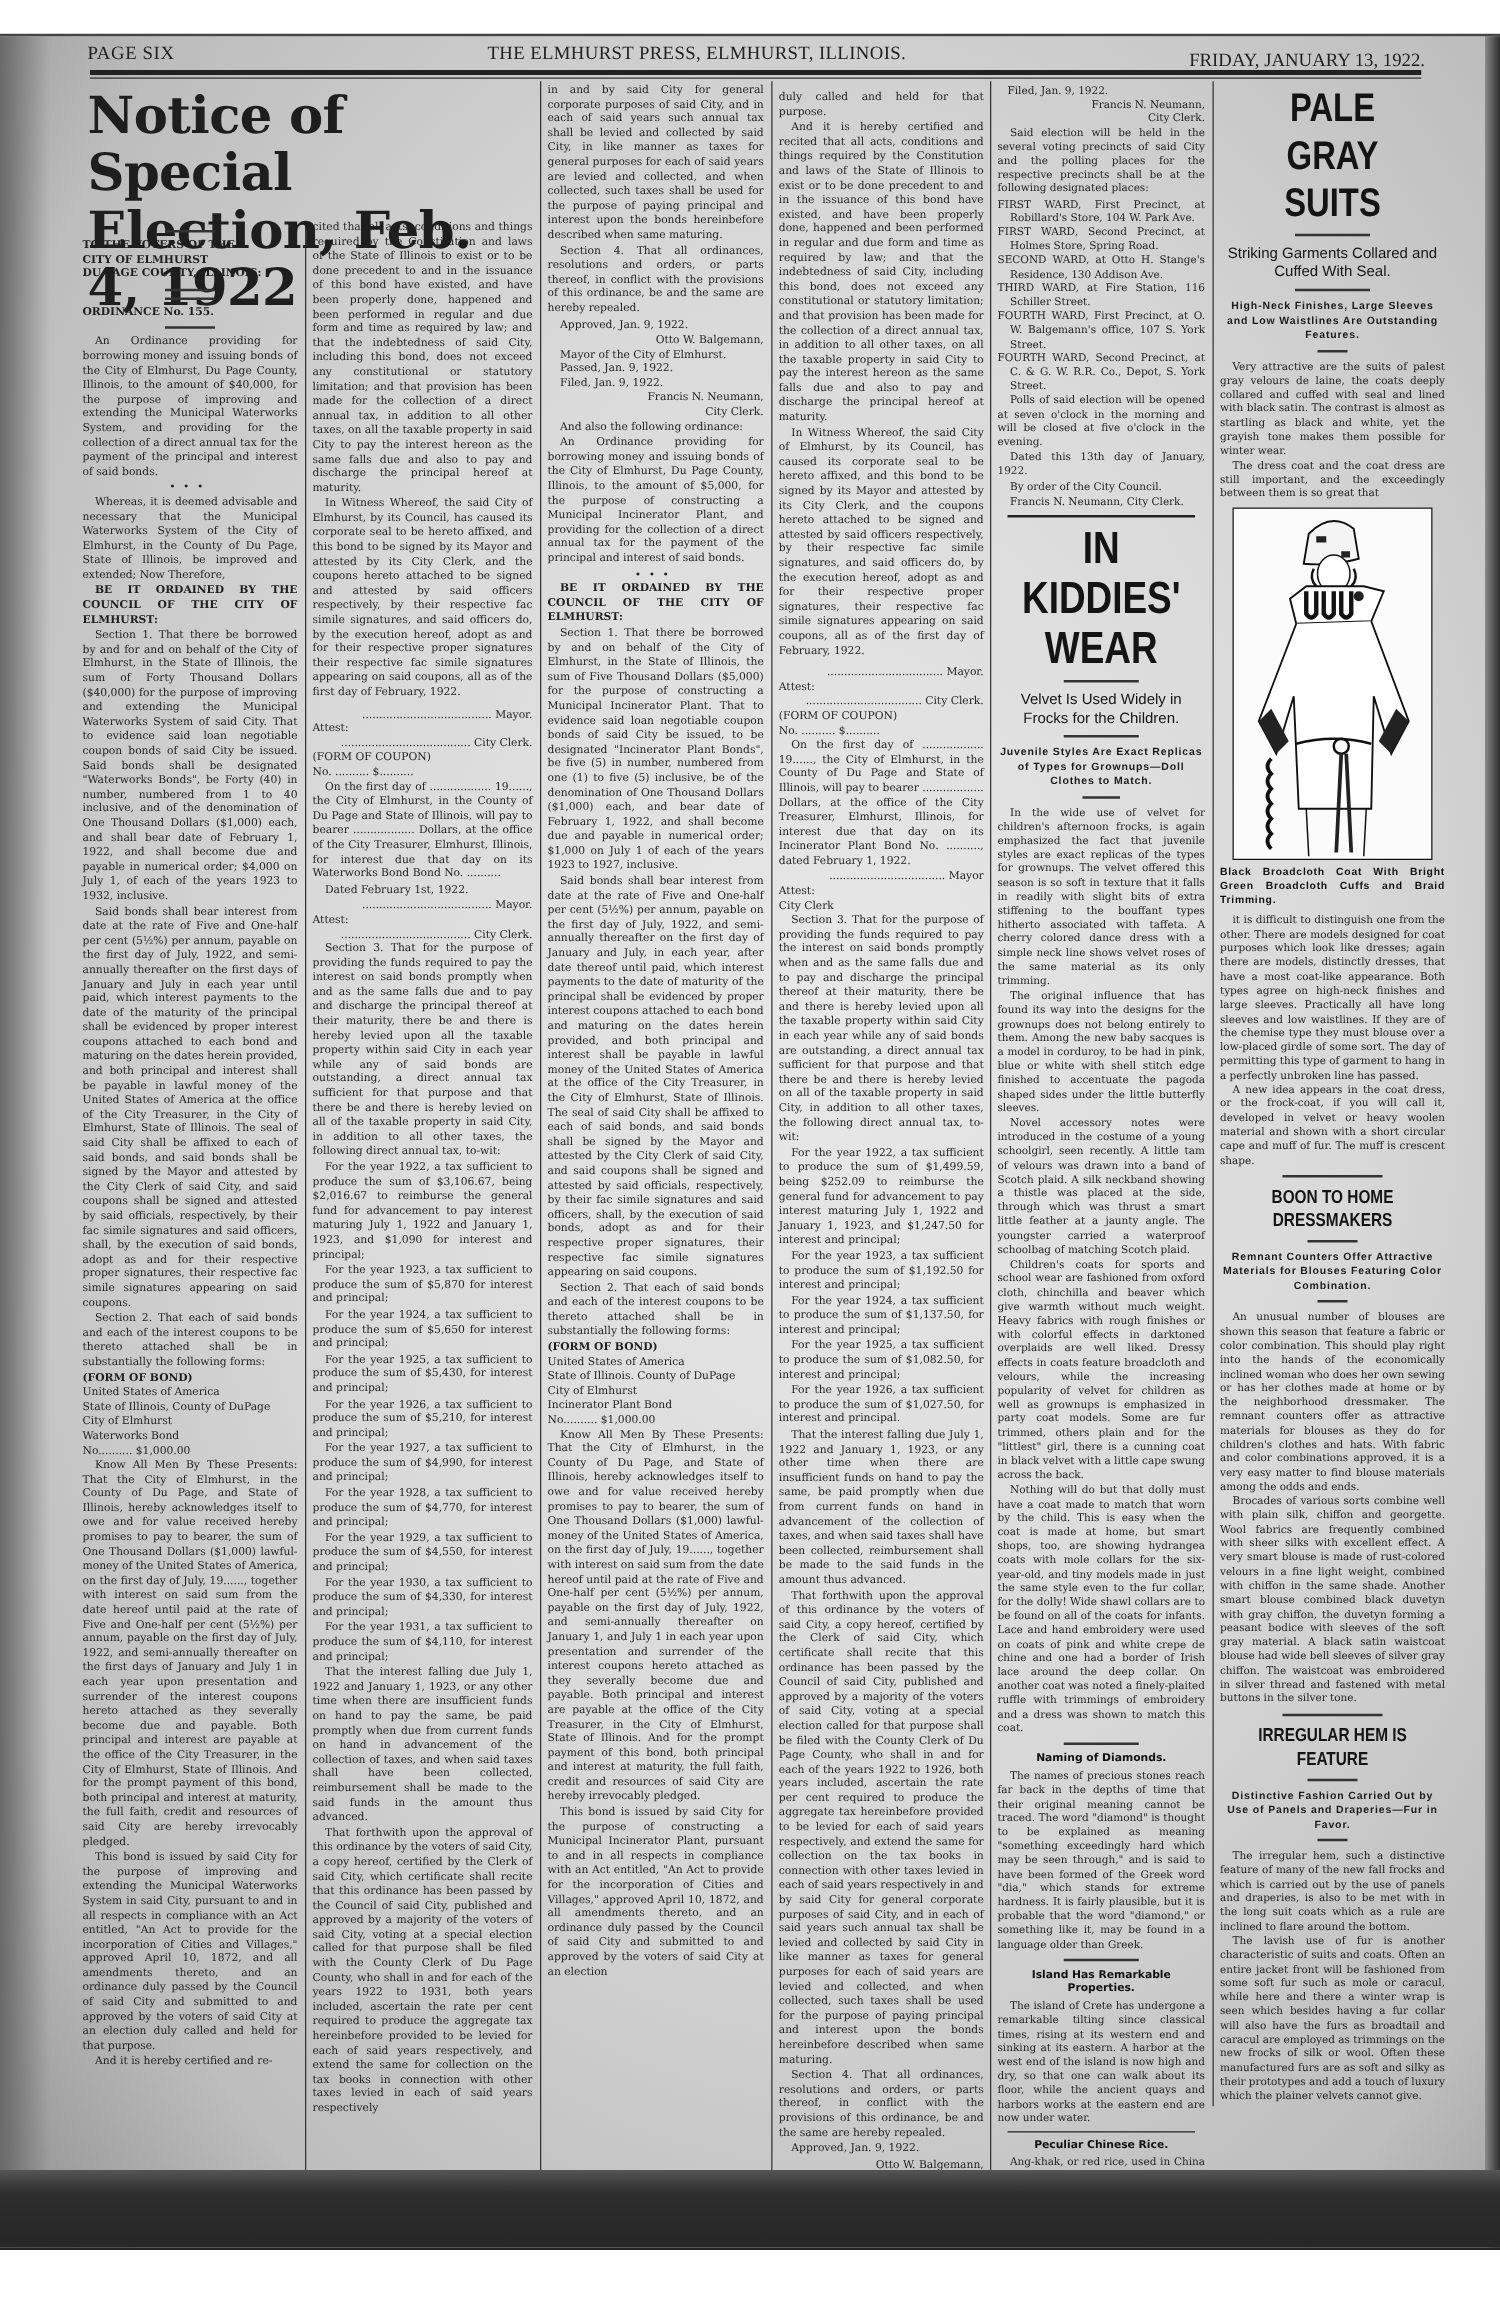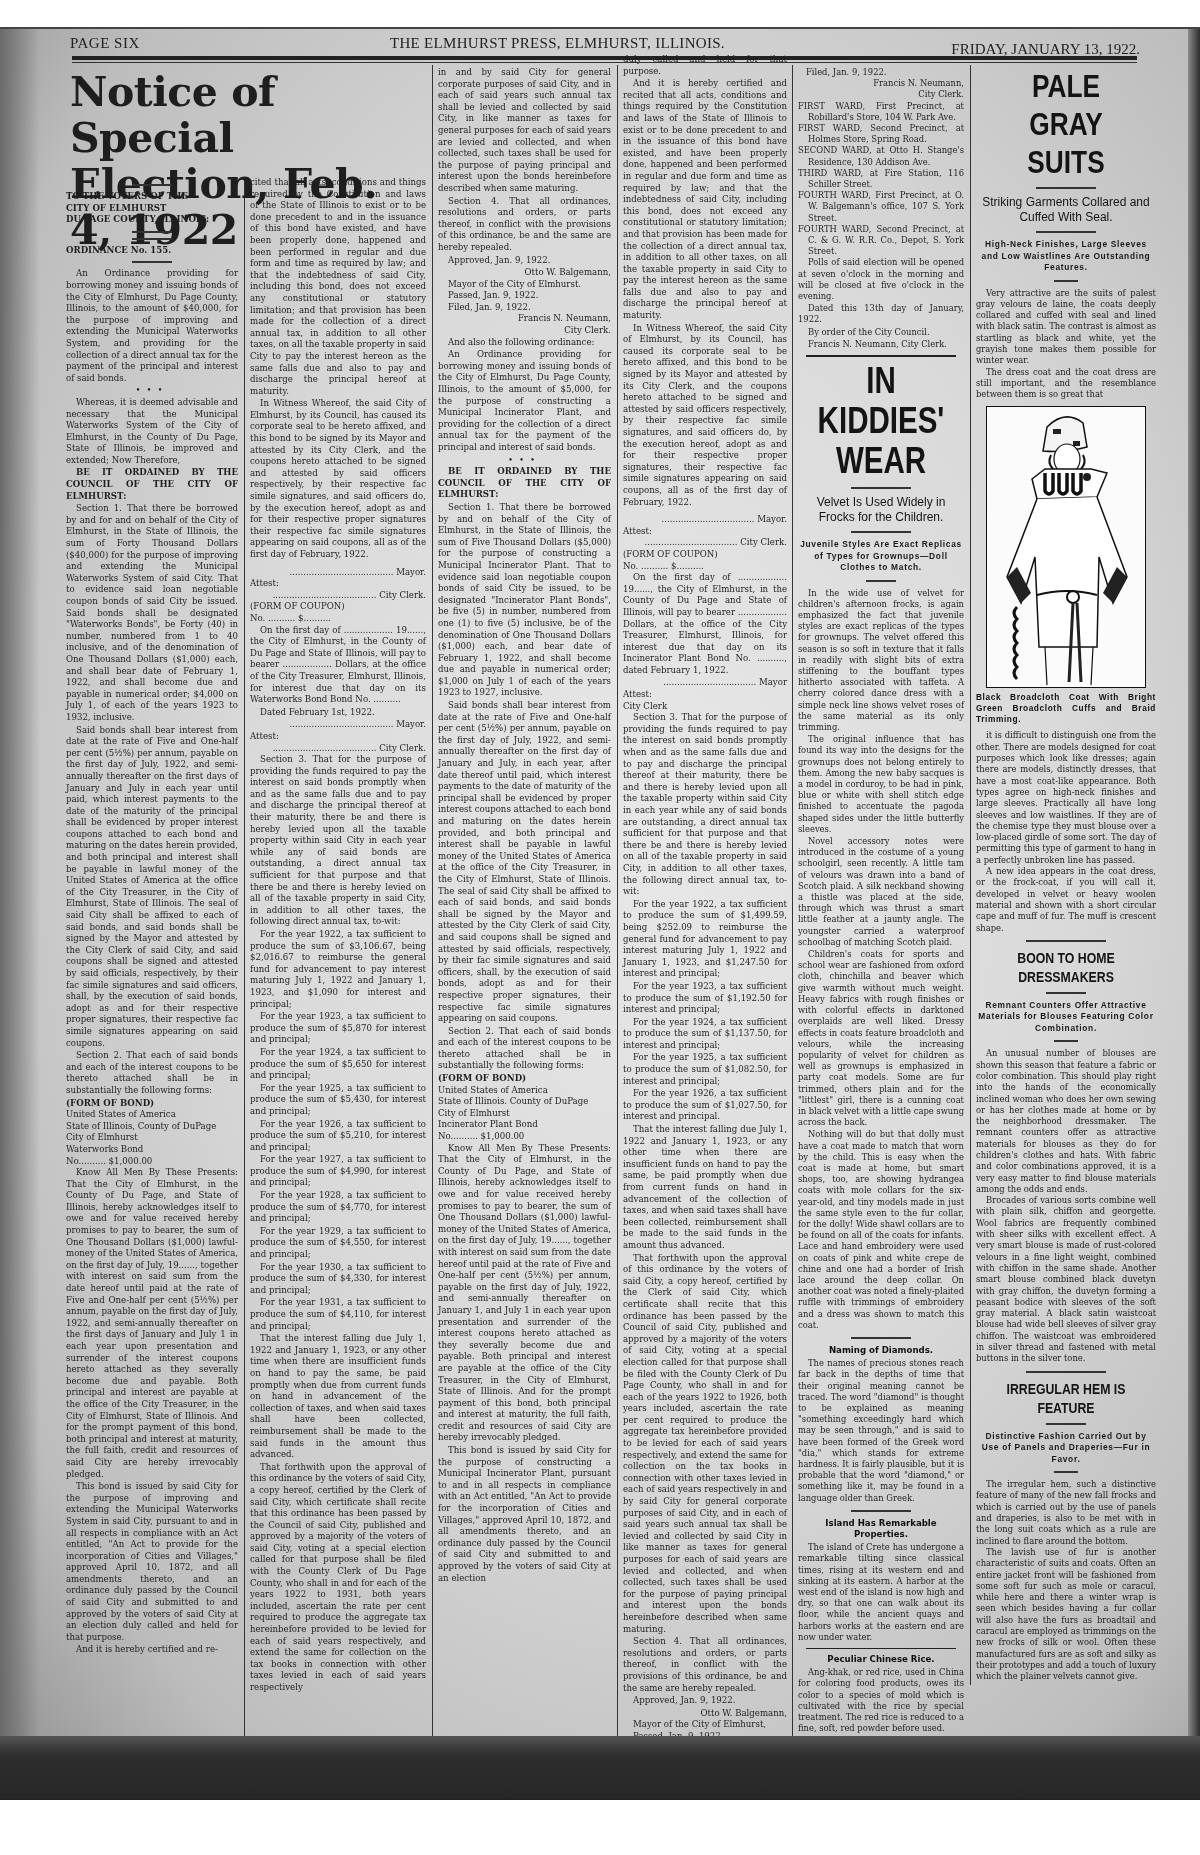--- a/index.html
+++ b/index.html
@@ -155,21 +155,21 @@
     <div class="c b">(FORM OF BOND)</div>
     <div class="c">United States of America</div>
     <div class="c">State of Illinois. County of DuPage</div>
     <div class="c">City of Elmhurst</div>
     <div class="c">Incinerator Plant Bond</div>
     <div>No..........                    $1,000.00</div>
     <p>Know All Men By These Presents: That the City of Elmhurst, in the County of Du Page, and State of Illinois, hereby acknowledges itself to owe and for value received hereby promises to pay to bearer, the sum of One Thousand Dollars ($1,000) lawful-money of the United States of America, on the first day of July, 19......, together with interest on said sum from the date hereof until paid at the rate of Five and One-half per cent (5½%) per annum, payable on the first day of July, 1922, and semi-annually thereafter on January 1, and July 1 in each year upon presentation and surrender of the interest coupons hereto attached as they severally become due and payable. Both principal and interest are payable at the office of the City Treasurer, in the City of Elmhurst, State of Illinois. And for the prompt payment of this bond, both principal and interest at maturity, the full faith, credit and resources of said City are hereby irrevocably pledged.</p>
     <p>This bond is issued by said City for the purpose of constructing a Municipal Incinerator Plant, pursuant to and in all respects in compliance with an Act entitled, "An Act to provide for the incorporation of Cities and Villages," approved April 10, 1872, and all amendments thereto, and an ordinance duly passed by the Council of said City and submitted to and approved by the voters of said City at an election</p>
   </div>
 
-  <div class="col" style="left:623px; top:25px; width:164px;">
+  <div class="col" style="left:623px; top:44px; width:164px;">
     <p style="text-indent:0">duly called and held for that purpose.</p>
     <p>And it is hereby certified and recited that all acts, conditions and things required by the Constitution and laws of the State of Illinois to exist or to be done precedent to and in the issuance of this bond have existed, and have been properly done, happened and been performed in regular and due form and time as required by law; and that the indebtedness of said City, including this bond, does not exceed any constitutional or statutory limitation; and that provision has been made for the collection of a direct annual tax, in addition to all other taxes, on all the taxable property in said City to pay the interest hereon as the same falls due and also to pay and discharge the principal hereof at maturity.</p>
     <p>In Witness Whereof, the said City of Elmhurst, by its Council, has caused its corporate seal to be hereto affixed, and this bond to be signed by its Mayor and attested by its City Clerk, and the coupons hereto attached to be signed and attested by said officers respectively, by their respective fac simile signatures, and said officers do, by the execution hereof, adopt as and for their respective proper signatures, their respective fac simile signatures appearing on said coupons, all as of the first day of February, 1922.</p>
     <div style="text-align:right;margin-top:6px">.................................. Mayor.</div>
     <div>Attest:</div>
     <div style="text-align:right">.................................. City Clerk.</div>
     <div class="c">(FORM OF COUPON)</div>
     <div>No. ..........                    $..........</div>
     <p>On the first day of .................. 19......, the City of Elmhurst, in the County of Du Page and State of Illinois, will pay to bearer .................. Dollars, at the office of the City Treasurer, Elmhurst, Illinois, for interest due that day on its Incinerator Plant Bond No. .........., dated February 1, 1922.</p>
     <div style="text-align:right">.................................. Mayor</div>
@@ -187,20 +187,21 @@
     <p>Approved, Jan. 9, 1922.</p>
     <div style="text-align:right">Otto W. Balgemann,</div>
     <div style="padding-left:10px">Mayor of the City of Elmhurst,</div>
     <div style="padding-left:10px">Passed, Jan. 9, 1922.</div>
   </div>
 
   <div class="col" style="left:798px; top:38px; width:166px; font-size:8.4px; line-height:11.2px;">
     <div style="padding-left:8px">Filed, Jan. 9, 1922.</div>
     <div style="text-align:right">Francis N. Neumann,</div>
     <div style="text-align:right">City Clerk.</div>
+    <p>Said election will be held in the several voting precincts of said City and the polling places for the respective precincts shall be at the following designated places:</p>
     <div style="padding-left:10px;text-indent:-10px">FIRST WARD, First Precinct, at Robillard's Store, 104 W. Park Ave.</div>
     <div style="padding-left:10px;text-indent:-10px">FIRST WARD, Second Precinct, at Holmes Store, Spring Road.</div>
     <div style="padding-left:10px;text-indent:-10px">SECOND WARD, at Otto H. Stange's Residence, 130 Addison Ave.</div>
     <div style="padding-left:10px;text-indent:-10px">THIRD WARD, at Fire Station, 116 Schiller Street.</div>
     <div style="padding-left:10px;text-indent:-10px">FOURTH WARD, First Precinct, at O. W. Balgemann's office, 107 S. York Street.</div>
     <div style="padding-left:10px;text-indent:-10px">FOURTH WARD, Second Precinct, at C. &amp; G. W. R.R. Co., Depot, S. York Street.</div>
     <p>Polls of said election will be opened at seven o'clock in the morning and will be closed at five o'clock in the evening.</p>
     <p>Dated this 13th day of January, 1922.</p>
     <p>By order of the City Council.</p>
     <p>Francis N. Neumann, City Clerk.</p>
@@ -228,21 +229,21 @@
   </div>
 
   <div class="fcol" style="left:976px; top:38px; width:180px;">
     <div class="fashion-head" style="font-size:32px;line-height:38px;">PALE GRAY SUITS</div>
     <div class="short-rule"></div>
     <div class="fashion-sub">Striking Garments Collared and Cuffed With Seal.</div>
     <div class="short-rule"></div>
     <div class="fashion-deck">High-Neck Finishes, Large Sleeves and Low Waistlines Are Outstanding Features.</div>
     <div class="short-rule" style="width:24px"></div>
     <p>Very attractive are the suits of palest gray velours de laine, the coats deeply collared and cuffed with seal and lined with black satin. The contrast is almost as startling as black and white, yet the grayish tone makes them possible for winter wear.</p>
-    <p>The dress coat and the coat dress are still important, and the resemblance between them is so great that</p>
+    <p>The dress coat and the coat dress are still important, and the exceedingly between them is so great that</p>
 
     <div class="illus">
       <svg width="158" height="280" viewBox="0 0 158 280">
         <path d="M60 20 q18 -18 36 -4 l4 24 q-22 6 -44 4 z" fill="#f4f4f4" stroke="#111" stroke-width="1.5"></path>
         <rect x="66" y="22" width="8" height="5" fill="#222"></rect>
         <rect x="86" y="34" width="7" height="5" fill="#222"></rect>
         <ellipse cx="80" cy="52" rx="13" ry="15" fill="#fff" stroke="#111" stroke-width="1.2"></ellipse>
         <path d="M64 48 q-4 8 2 14 M96 48 q4 8 -2 14" stroke="#111" fill="none" stroke-width="2"></path>
         <path d="M45 72 L58 62 L104 62 L120 66 L110 90 L50 92 z" fill="#fff" stroke="#111" stroke-width="1.5"></path>
         <path d="M58 66 v18 q4 6 8 0 v-18 M72 66 v18 q4 6 8 0 v-18 M86 66 v18 q4 6 8 0 v-18" stroke="#111" stroke-width="3.5" fill="none"></path>

